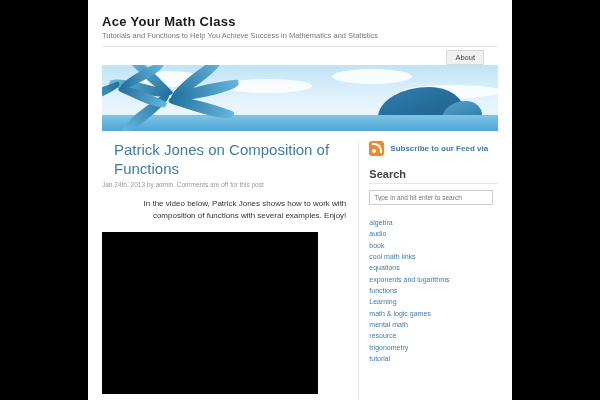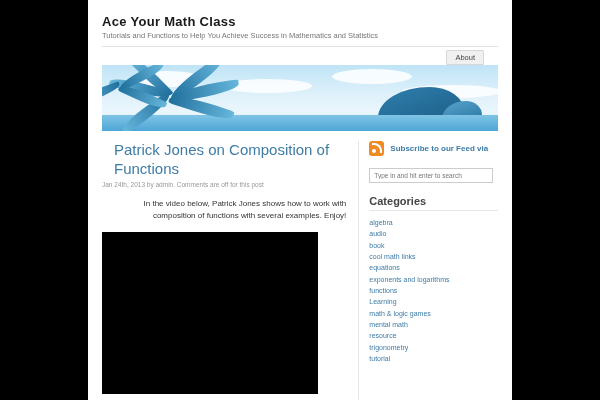--- a/index.html
+++ b/index.html
@@ -150,23 +150,23 @@
 
     <div class="sidebar">
 
       <div class="feed">
         <div class="feed-icon"></div>
         <div class="feed-text">
           <div>Subscribe to our Feed via</div>
         </div>
       </div>
 
+      <div class="side-h">Search</div>
       <input class="search-box" type="text" placeholder="Type in and hit enter to search" style="">
 
-      <div class="side-h">Categories</div>
       <ul class="cat-list">
         <li>algebra</li>
         <li>audio</li>
         <li>book</li>
         <li>cool math links</li>
         <li>equations</li>
         <li>exponents and logarithms</li>
         <li>functions</li>
         <li>Learning</li>
         <li>math &amp; logic games</li>

